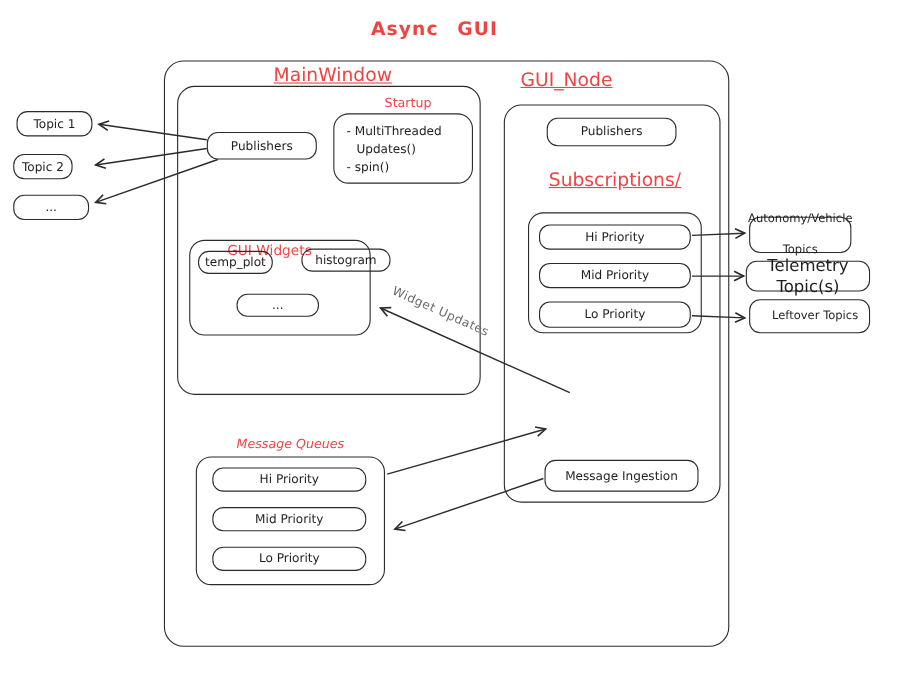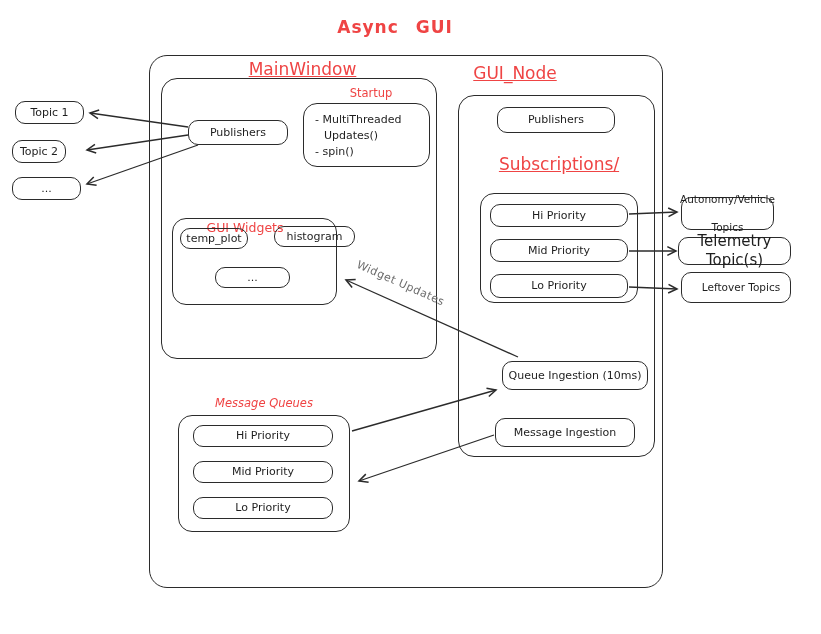--- a/index.html
+++ b/index.html
@@ -75,21 +75,20 @@
   <div class="box" style="left:497px;top:107px;width:118px;height:26px;">Publishers</div>
 
   <div class="lbl section" style="left:480px;top:151px;width:158px;line-height:1.55;white-space:normal;">
     <div>Subscriptions/</div>
   </div>
   <div class="frame" style="left:480px;top:193px;width:158px;height:110px;border-radius:14px;"></div>
   <div class="box" style="left:490px;top:204px;width:138px;height:23px;">Hi Priority</div>
   <div class="box" style="left:490px;top:239px;width:138px;height:23px;">Mid Priority</div>
   <div class="box" style="left:490px;top:274px;width:138px;height:24px;">Lo Priority</div>
 
-  <div class="box" style="left:502px;top:361px;width:146px;height:29px;">Queue Ingestion (10ms)</div>
   <div class="box" style="left:495px;top:418px;width:140px;height:29px;">Message Ingestion</div>
 
   <div class="box" style="left:15px;top:101px;width:69px;height:23px;">Topic 1</div>
   <div class="box" style="left:12px;top:140px;width:54px;height:23px;">Topic 2</div>
   <div class="box" style="left:12px;top:177px;width:69px;height:23px;">...</div>
 
   <div class="box two-line" style="left:681px;top:197px;width:93px;height:33px;gap:15px;">
     <div>Autonomy/Vehicle</div>
     <div>Topics</div>
   </div>

